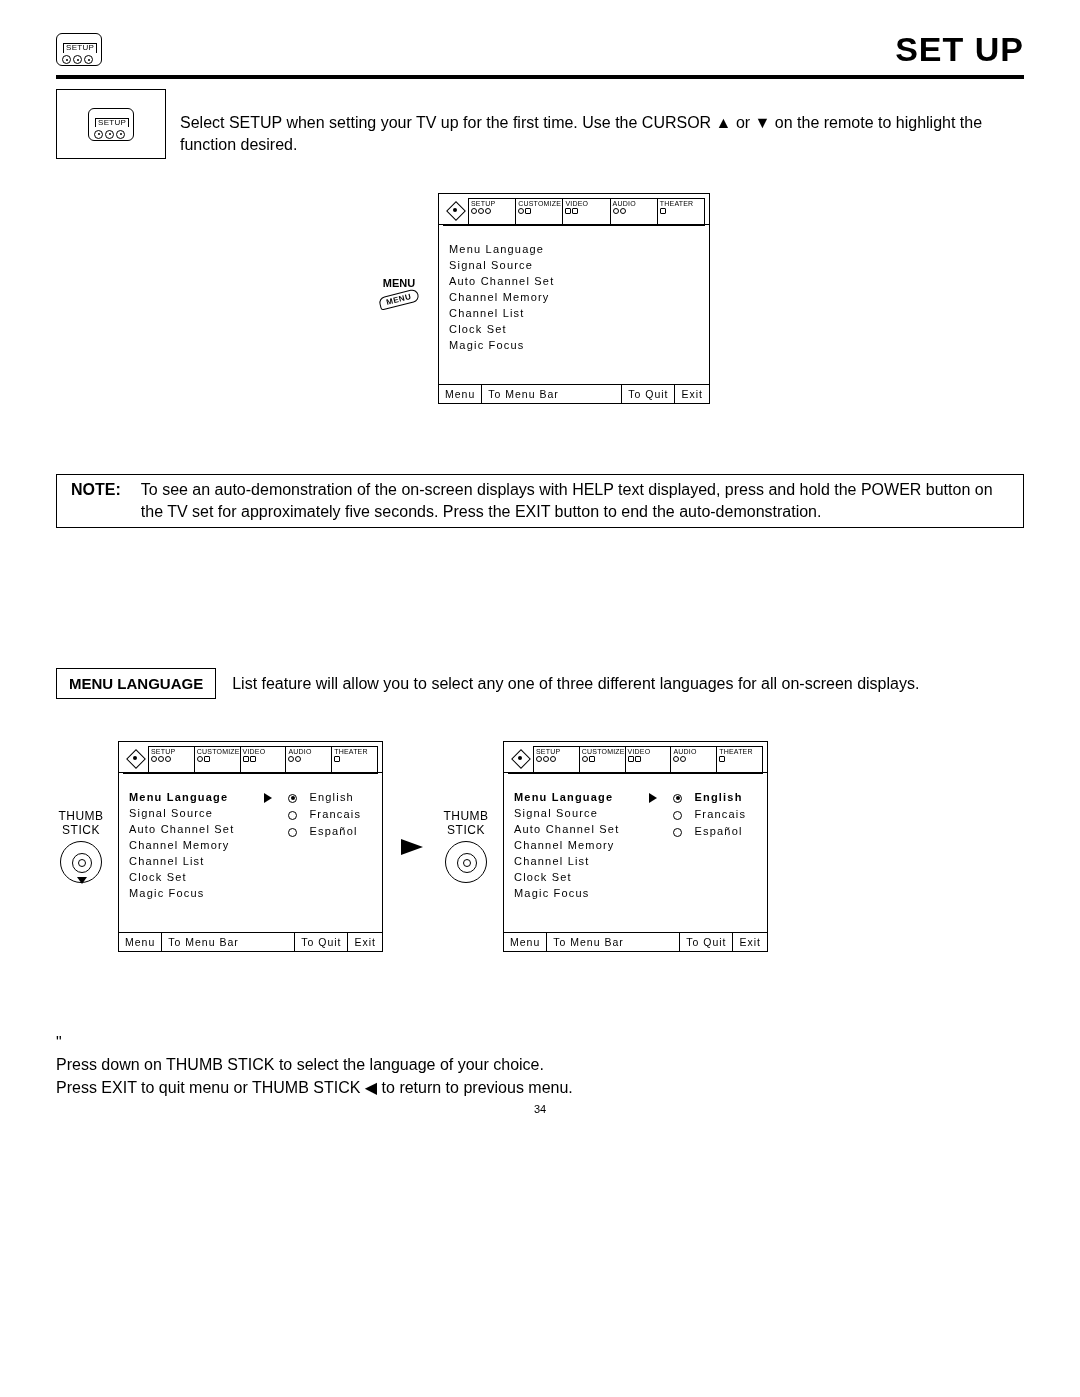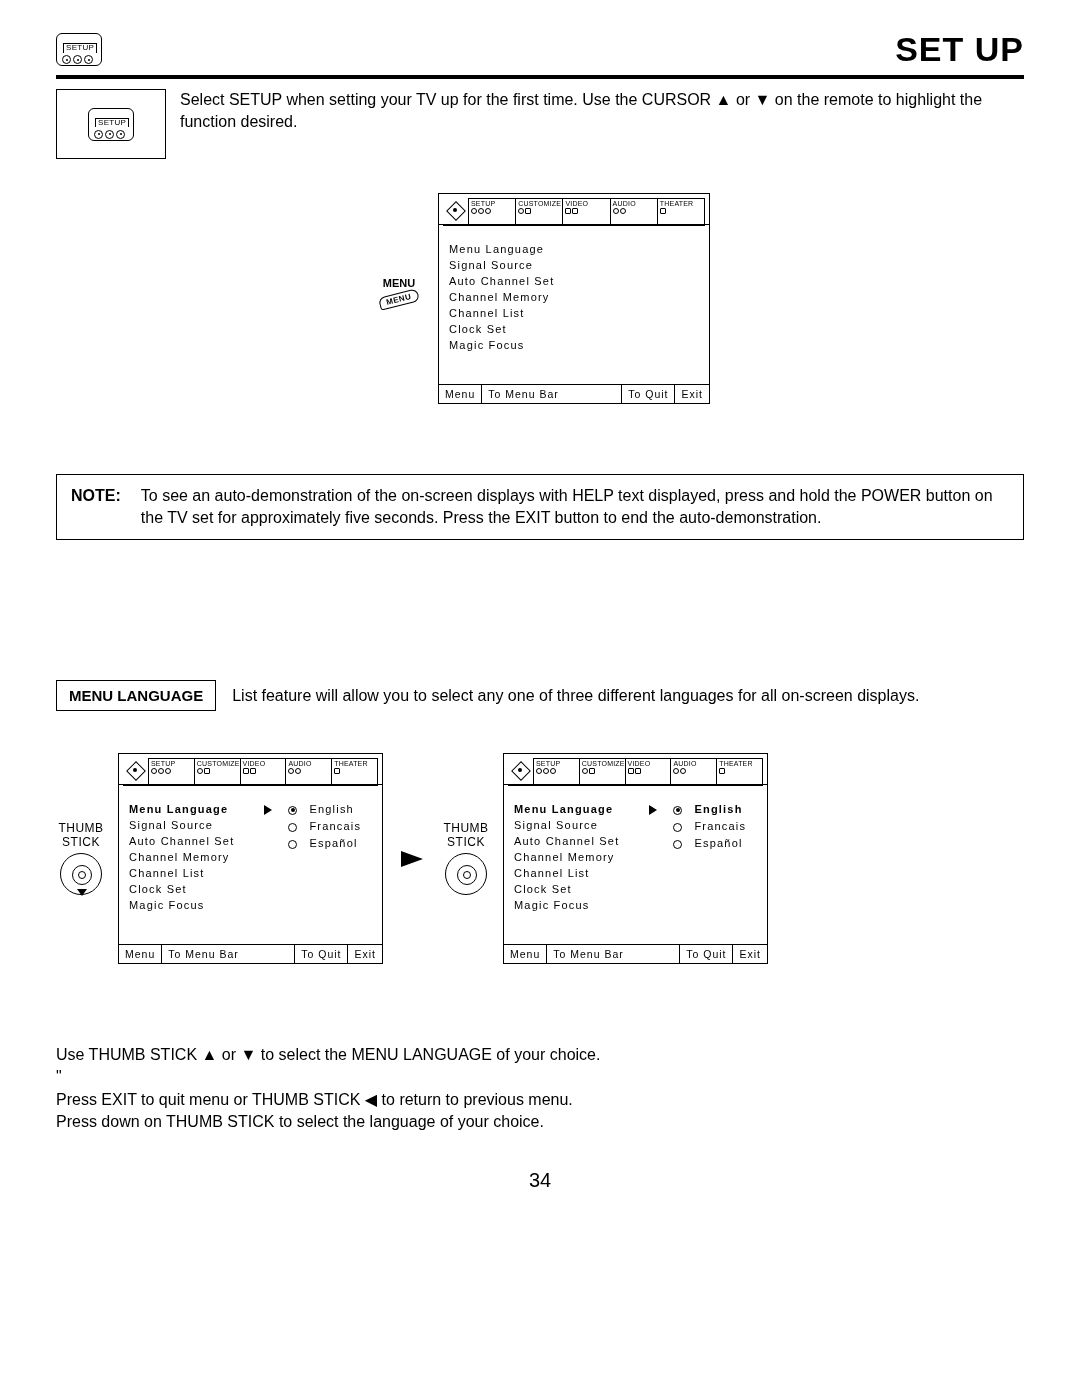--- a/index.html
+++ b/index.html
@@ -77,21 +77,21 @@
     align-items: flex-start;
   }
   .intro-box {
     border: 1.5px solid #000;
     width: 110px;
     height: 70px;
     display:flex;
     align-items:center;
     justify-content:center;
   }
-  .intro-text { flex: 1; line-height: 1.35; }
+  .intro-text { flex: 1; line-height: 1.35; margin-top: 23px; }
 
   
   .screen-area{
     margin-top: 34px;
     display:flex;
     justify-content:center;
   }
   .screen-with-label{
     display:flex;
     align-items:flex-start;
@@ -196,21 +196,21 @@
     padding:3px 6px;
     border-right:1.2px solid #000;
   }
   .osd-footer > div:nth-child(2){flex:1;}
   .osd-footer > div:last-child{border-right:none;text-align:center;}
 
   
   .note-box{
     border:1.5px solid #000;
     margin-top:70px;
-    padding:10px 14px;
+    padding:4px 14px;
     display:flex;
     gap:20px;
     line-height:1.4;
   }
   .note-label{font-weight:700;flex:none;}
 
   
   .section-row{
     margin-top:140px;
     display:flex;
@@ -276,22 +276,22 @@
     flex:none;
   }
 
   .instructions{
     margin-top:80px;
     line-height:1.4;
   }
 
   .page-num{
     text-align:center;
-    margin-top:36px;
-    font-size:20px;
+    margin-top:4px;
+    font-size:11px;
   }
 
   .bold{font-weight:700;}
 </style>
 </head>
 <body>
 
 <div class="header-row">
   <div class="setup-badge">
     <span class="tab">SETUP</span>
@@ -517,18 +517,17 @@
       <div>Menu</div>
       <div>To Menu Bar</div>
       <div>To Quit</div>
       <div>Exit</div>
     </div>
   </div>
 
 </div>
 
 <div class="instructions">
-  <div>Use THUMB STICK ▲ or ▼ to select the MENU LANGUAGE of your choice.</div>
-  "<div>Press EXIT to quit menu or THUMB STICK ◀ to return to previous menu.</div>
-  <div>Press down on THUMB STICK to select the language of your choice.</div>
+  "<div>Press down on THUMB STICK to select the language of your choice.</div>
+  <div>Press EXIT to quit menu or THUMB STICK ◀ to return to previous menu.</div>
 </div>
 
 <div class="page-num">34</div>
 
 </body></html>

